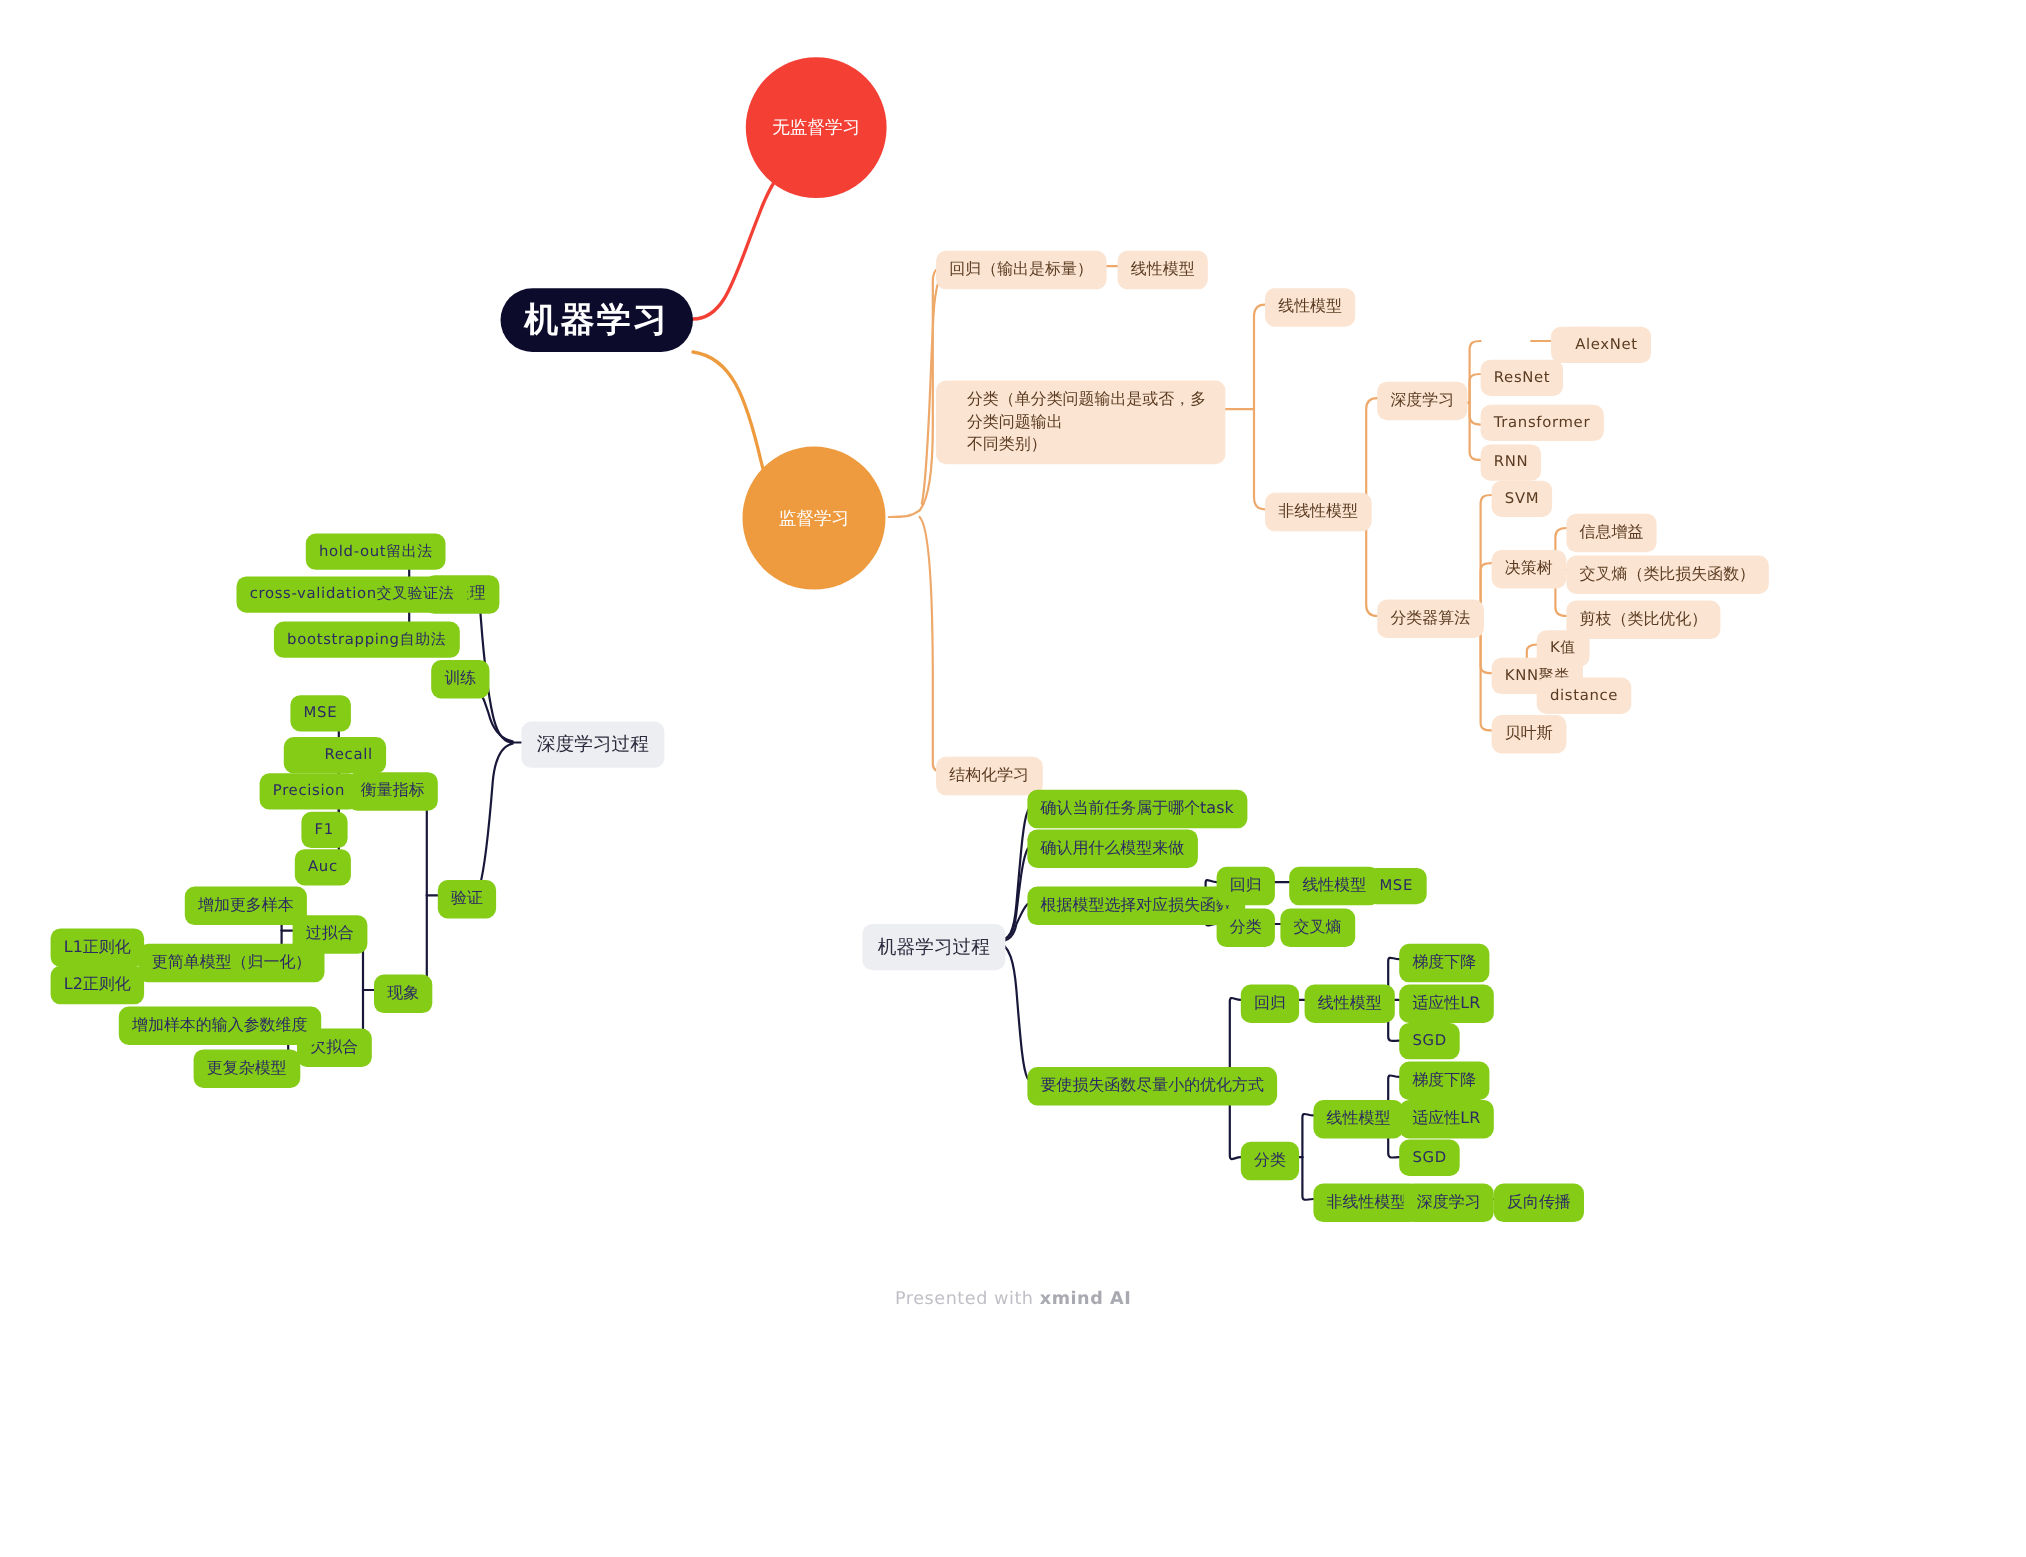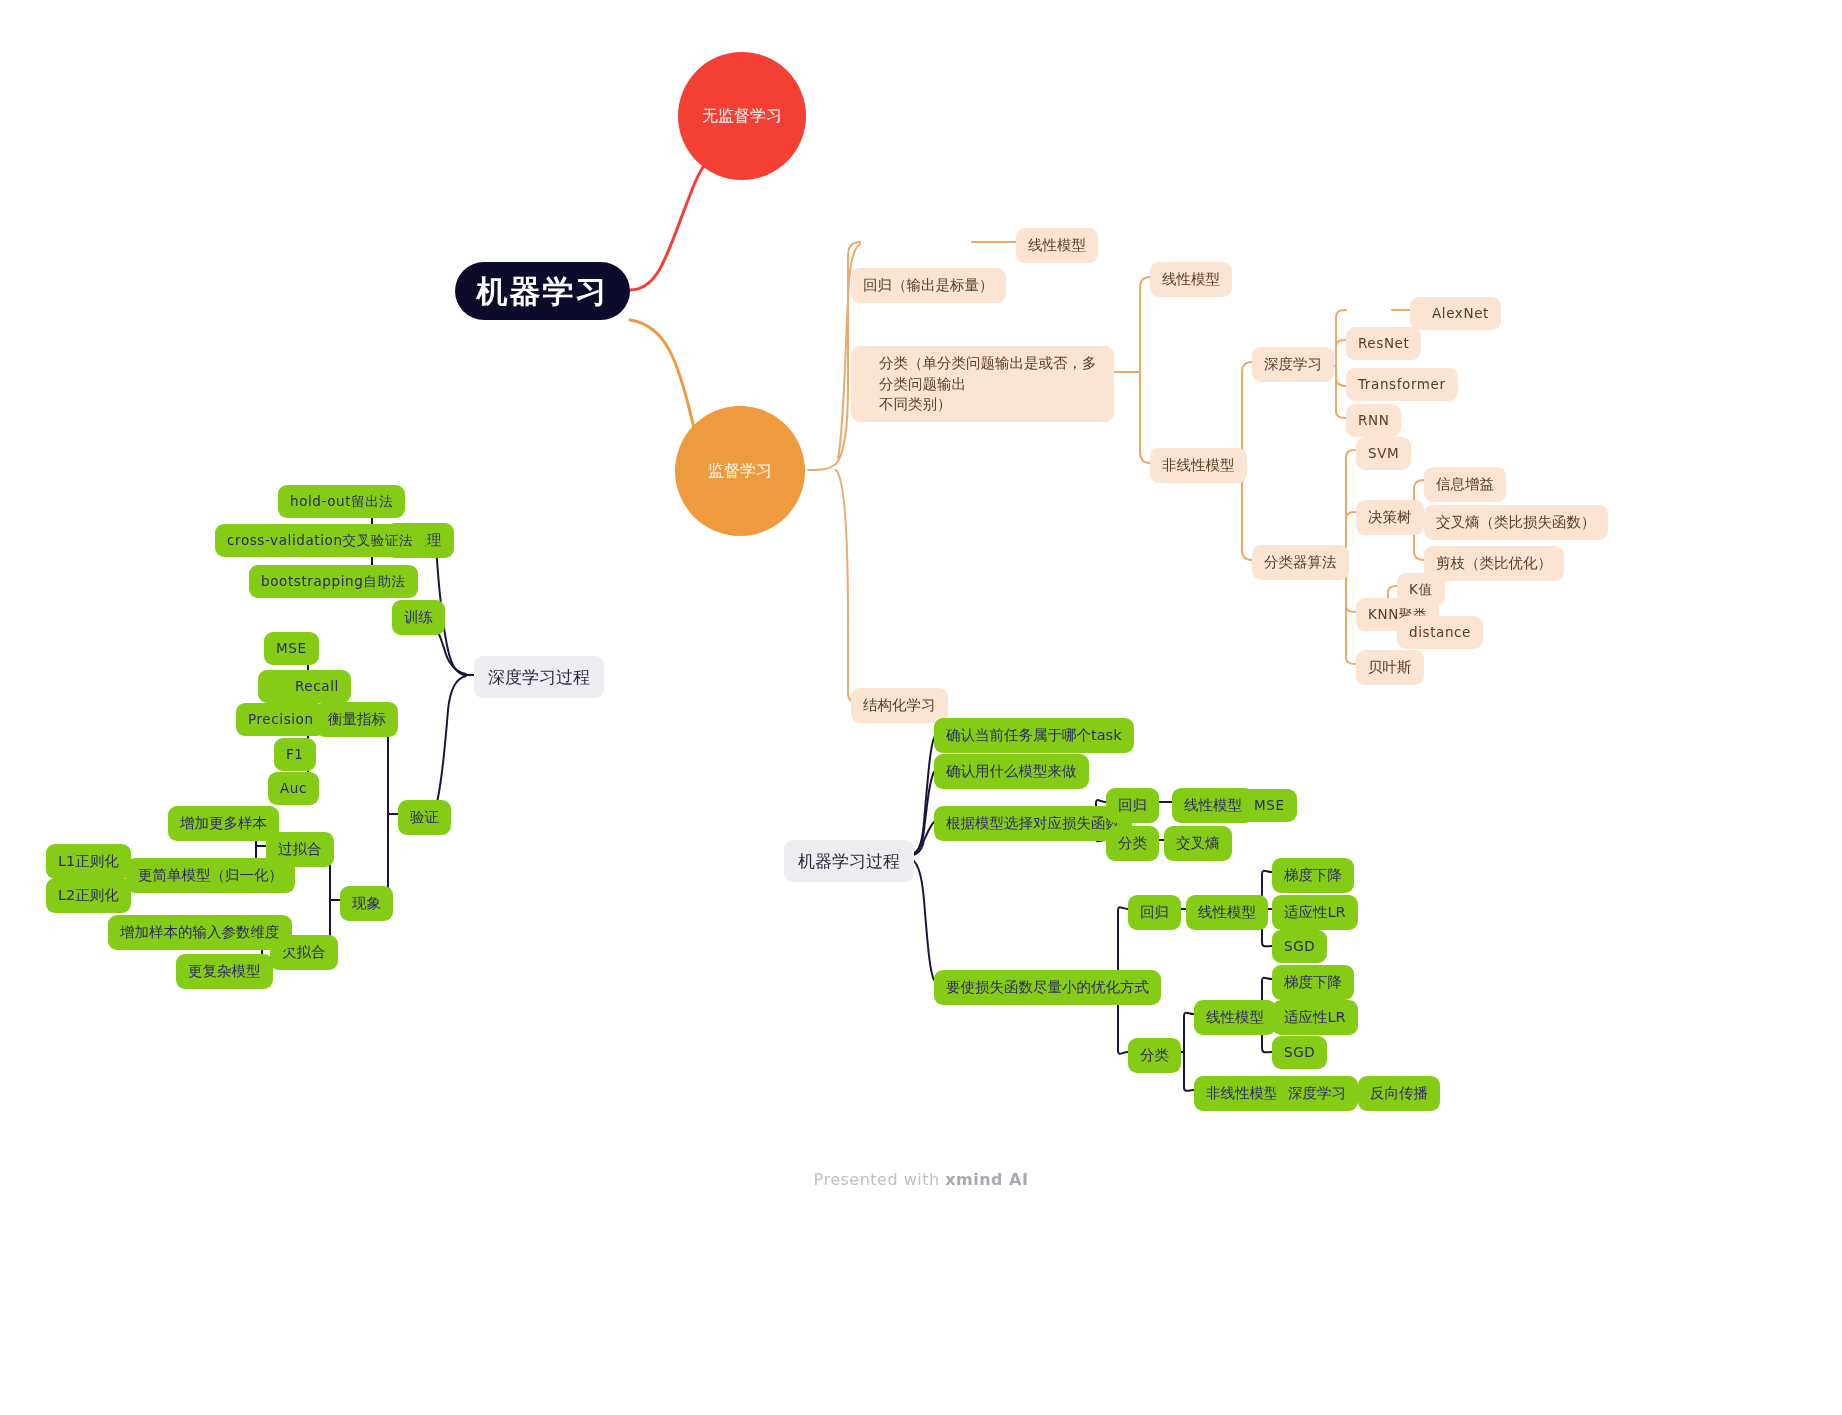--- a/index.html
+++ b/index.html
@@ -169,21 +169,21 @@
       <path d="M 1344 1090 L 1358 1090"></path>
     </g>
   </svg>
 
   <div class="node root" style="left:455px;top:262px;width:175px;height:58px;">机器学习</div>
 
   <div class="node circle c-red" style="left:678px;top:52px;width:128px;height:128px;">无监督学习</div>
 
   <div class="node circle c-orange" style="left:675px;top:406px;width:130px;height:130px;">监督学习</div>
 
-  <div class="node n-orange" style="left:851px;top:228px;margin-top:40px;">回归（输出是标量）</div>
+  <div class="node n-orange" style="left:851px;top:228px;">回归（输出是标量）</div>
   <div class="node n-orange" style="left:1016px;top:228px;">线性模型</div>
 
   <div class="node n-orange wrap" style="left:851px;top:346px;width:263px;padding-left:28px;">分类（单分类问题输出是或否，多分类问题输出
 不同类别）</div>
 
   <div class="node n-orange" style="left:1150px;top:262px;">线性模型</div>
   <div class="node n-orange" style="left:1150px;top:448px;">非线性模型</div>
 
   <div class="node n-orange" style="left:1252px;top:347px;">深度学习</div>
 

